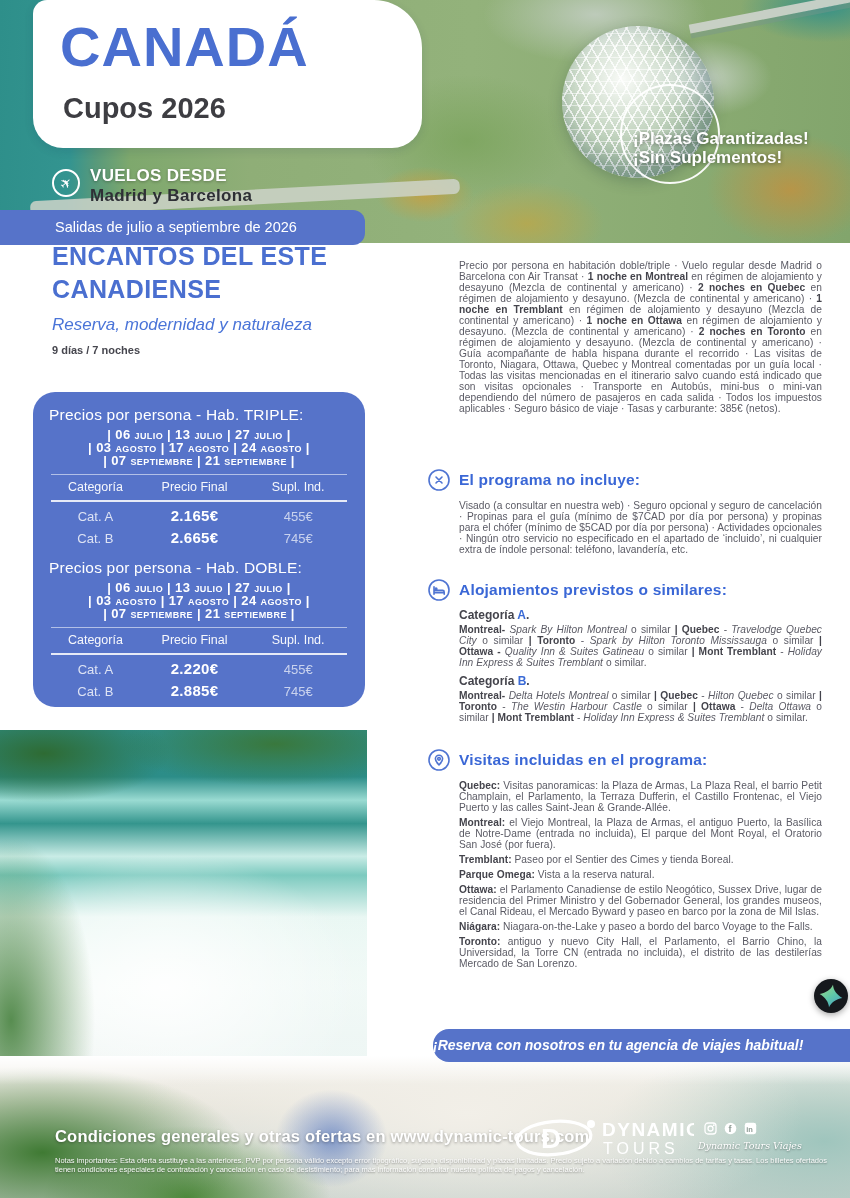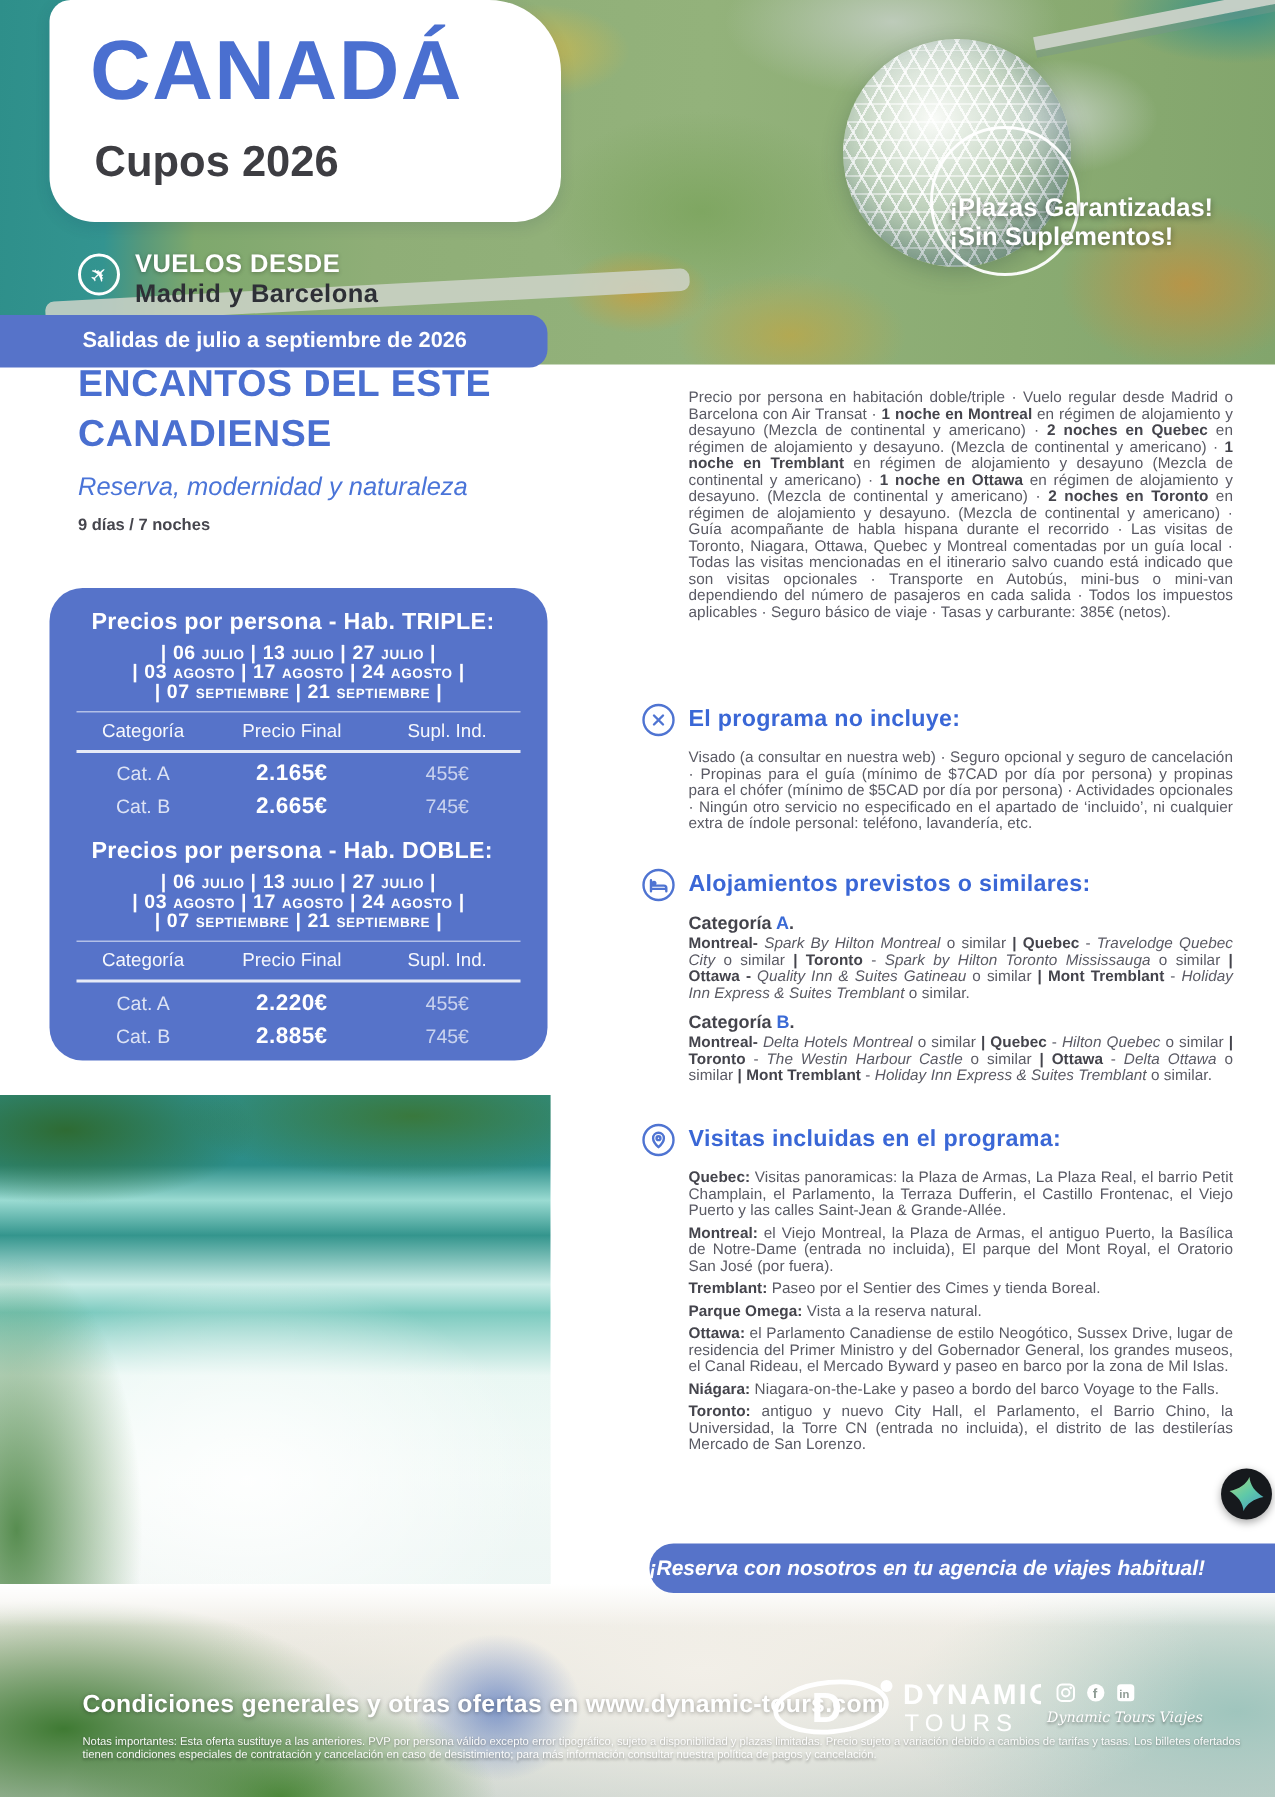--- a/index.html
+++ b/index.html
@@ -25,52 +25,52 @@
     transform:rotate(-11deg);box-shadow:0 5px 0 rgba(120,150,140,.45);}
   .biosphere{left:562px;top:26px;width:152px;height:152px;border-radius:50%;
     background:
       repeating-linear-gradient(60deg, rgba(255,255,255,.8) 0 1.5px, transparent 1.5px 10px),
       repeating-linear-gradient(-60deg, rgba(255,255,255,.8) 0 1.5px, transparent 1.5px 10px),
       repeating-linear-gradient(0deg, rgba(255,255,255,.55) 0 1px, transparent 1px 12px),
       radial-gradient(circle at 40% 35%, rgba(255,255,255,.95), rgba(225,234,236,.6) 45%, rgba(172,192,197,.45) 75%, rgba(138,160,168,.55));
     box-shadow:inset -10px -12px 26px rgba(55,88,94,.4), 0 4px 14px rgba(30,60,60,.25);}
 
   
-  .card{left:33px;top:0;width:341px;height:148px;background:#ffffff;
+  .card{left:33px;top:0;width:389px;height:148px;background:#ffffff;
         border-radius:14px 48px 30px 30px;box-shadow:0 3px 10px rgba(20,40,80,.12);}
   .card h1{margin:0;position:absolute;left:27px;top:14px;font-size:56px;font-weight:800;
            letter-spacing:1px;color:#4a6fd0;}
   .card .cupos{position:absolute;left:30px;top:92px;font-size:29px;font-weight:700;color:#3d3d42;}
 
   
   .badge-circle{left:620px;top:84px;width:96px;height:96px;border:2.5px solid rgba(255,255,255,.95);
     border-radius:50%;}
   .badge-text{left:633px;top:129px;color:#ffffff;font-size:17px;font-weight:700;line-height:19px;
     text-shadow:0 1px 4px rgba(0,0,0,.45);white-space:nowrap;}
 
   
   .flight-icon{left:52px;top:169px;width:28px;height:28px;border:2px solid #ffffff;border-radius:50%;
     color:#fff;text-align:center;box-sizing:border-box;}
   .flight-icon span{display:inline-block;font-size:14px;line-height:24px;transform:rotate(-42deg);}
   .flights{left:90px;top:166px;font-size:17px;font-weight:700;line-height:20px;letter-spacing:.3px;}
   .flights .l1{color:#ffffff;text-shadow:0 1px 3px rgba(0,0,0,.3);}
   .flights .l2{color:#2e3036;}
 
   .banner1{left:0;top:210px;width:365px;height:35px;background:#5673c9;border-radius:0 12px 12px 0;
-    color:#fff;font-size:14.5px;font-weight:700;line-height:35px;padding-left:55px;box-sizing:border-box;}
+    color:#fff;font-size:14.5px;font-weight:400;line-height:35px;padding-left:55px;box-sizing:border-box;}
 
   
   .trip-title{left:52px;top:240px;width:340px;}
   .trip-title .tl{font-size:25px;font-weight:800;color:#4a6fd0;line-height:33px;letter-spacing:.4px;}
   .trip-title .tag{margin-top:9px;font-size:17px;font-style:italic;color:#4a74d8;}
   .trip-title .dur{margin-top:9px;font-size:11px;font-weight:700;color:#46464e;}
 
   .price-box{left:33px;top:392px;width:332px;height:315px;background:#5673c9;border-radius:22px;
     color:#fff;overflow:hidden;}
-  .price-box h3{margin:14px 0 0 28px;font-size:15.5px;font-weight:700;letter-spacing:.2px;}
+  .price-box h3{margin:14px 0 0 16px;font-size:15.5px;font-weight:400;letter-spacing:.2px;}
   .dates{margin-top:4px;text-align:center;font-size:13px;font-weight:700;line-height:13px;
     font-variant:small-caps;letter-spacing:.4px;}
   .tline{border-top:1px solid rgba(255,255,255,.55);margin:7px 18px 0 18px;}
   .tline2{border-top:2px solid rgba(255,255,255,.85);margin:0 18px;}
   .thead,.trow{display:grid;grid-template-columns:30% 37% 33%;text-align:center;align-items:baseline;}
   .thead{padding:5px 18px 6px 18px;font-size:12.5px;color:rgba(255,255,255,.95);}
   .trow{padding:5px 18px 0 18px;font-size:13px;}
   .trow .cat{color:rgba(255,255,255,.8);}
   .trow .price{font-size:15px;font-weight:800;color:#ffffff;letter-spacing:.3px;}
   .trow .sup{color:rgba(255,255,255,.68);}

